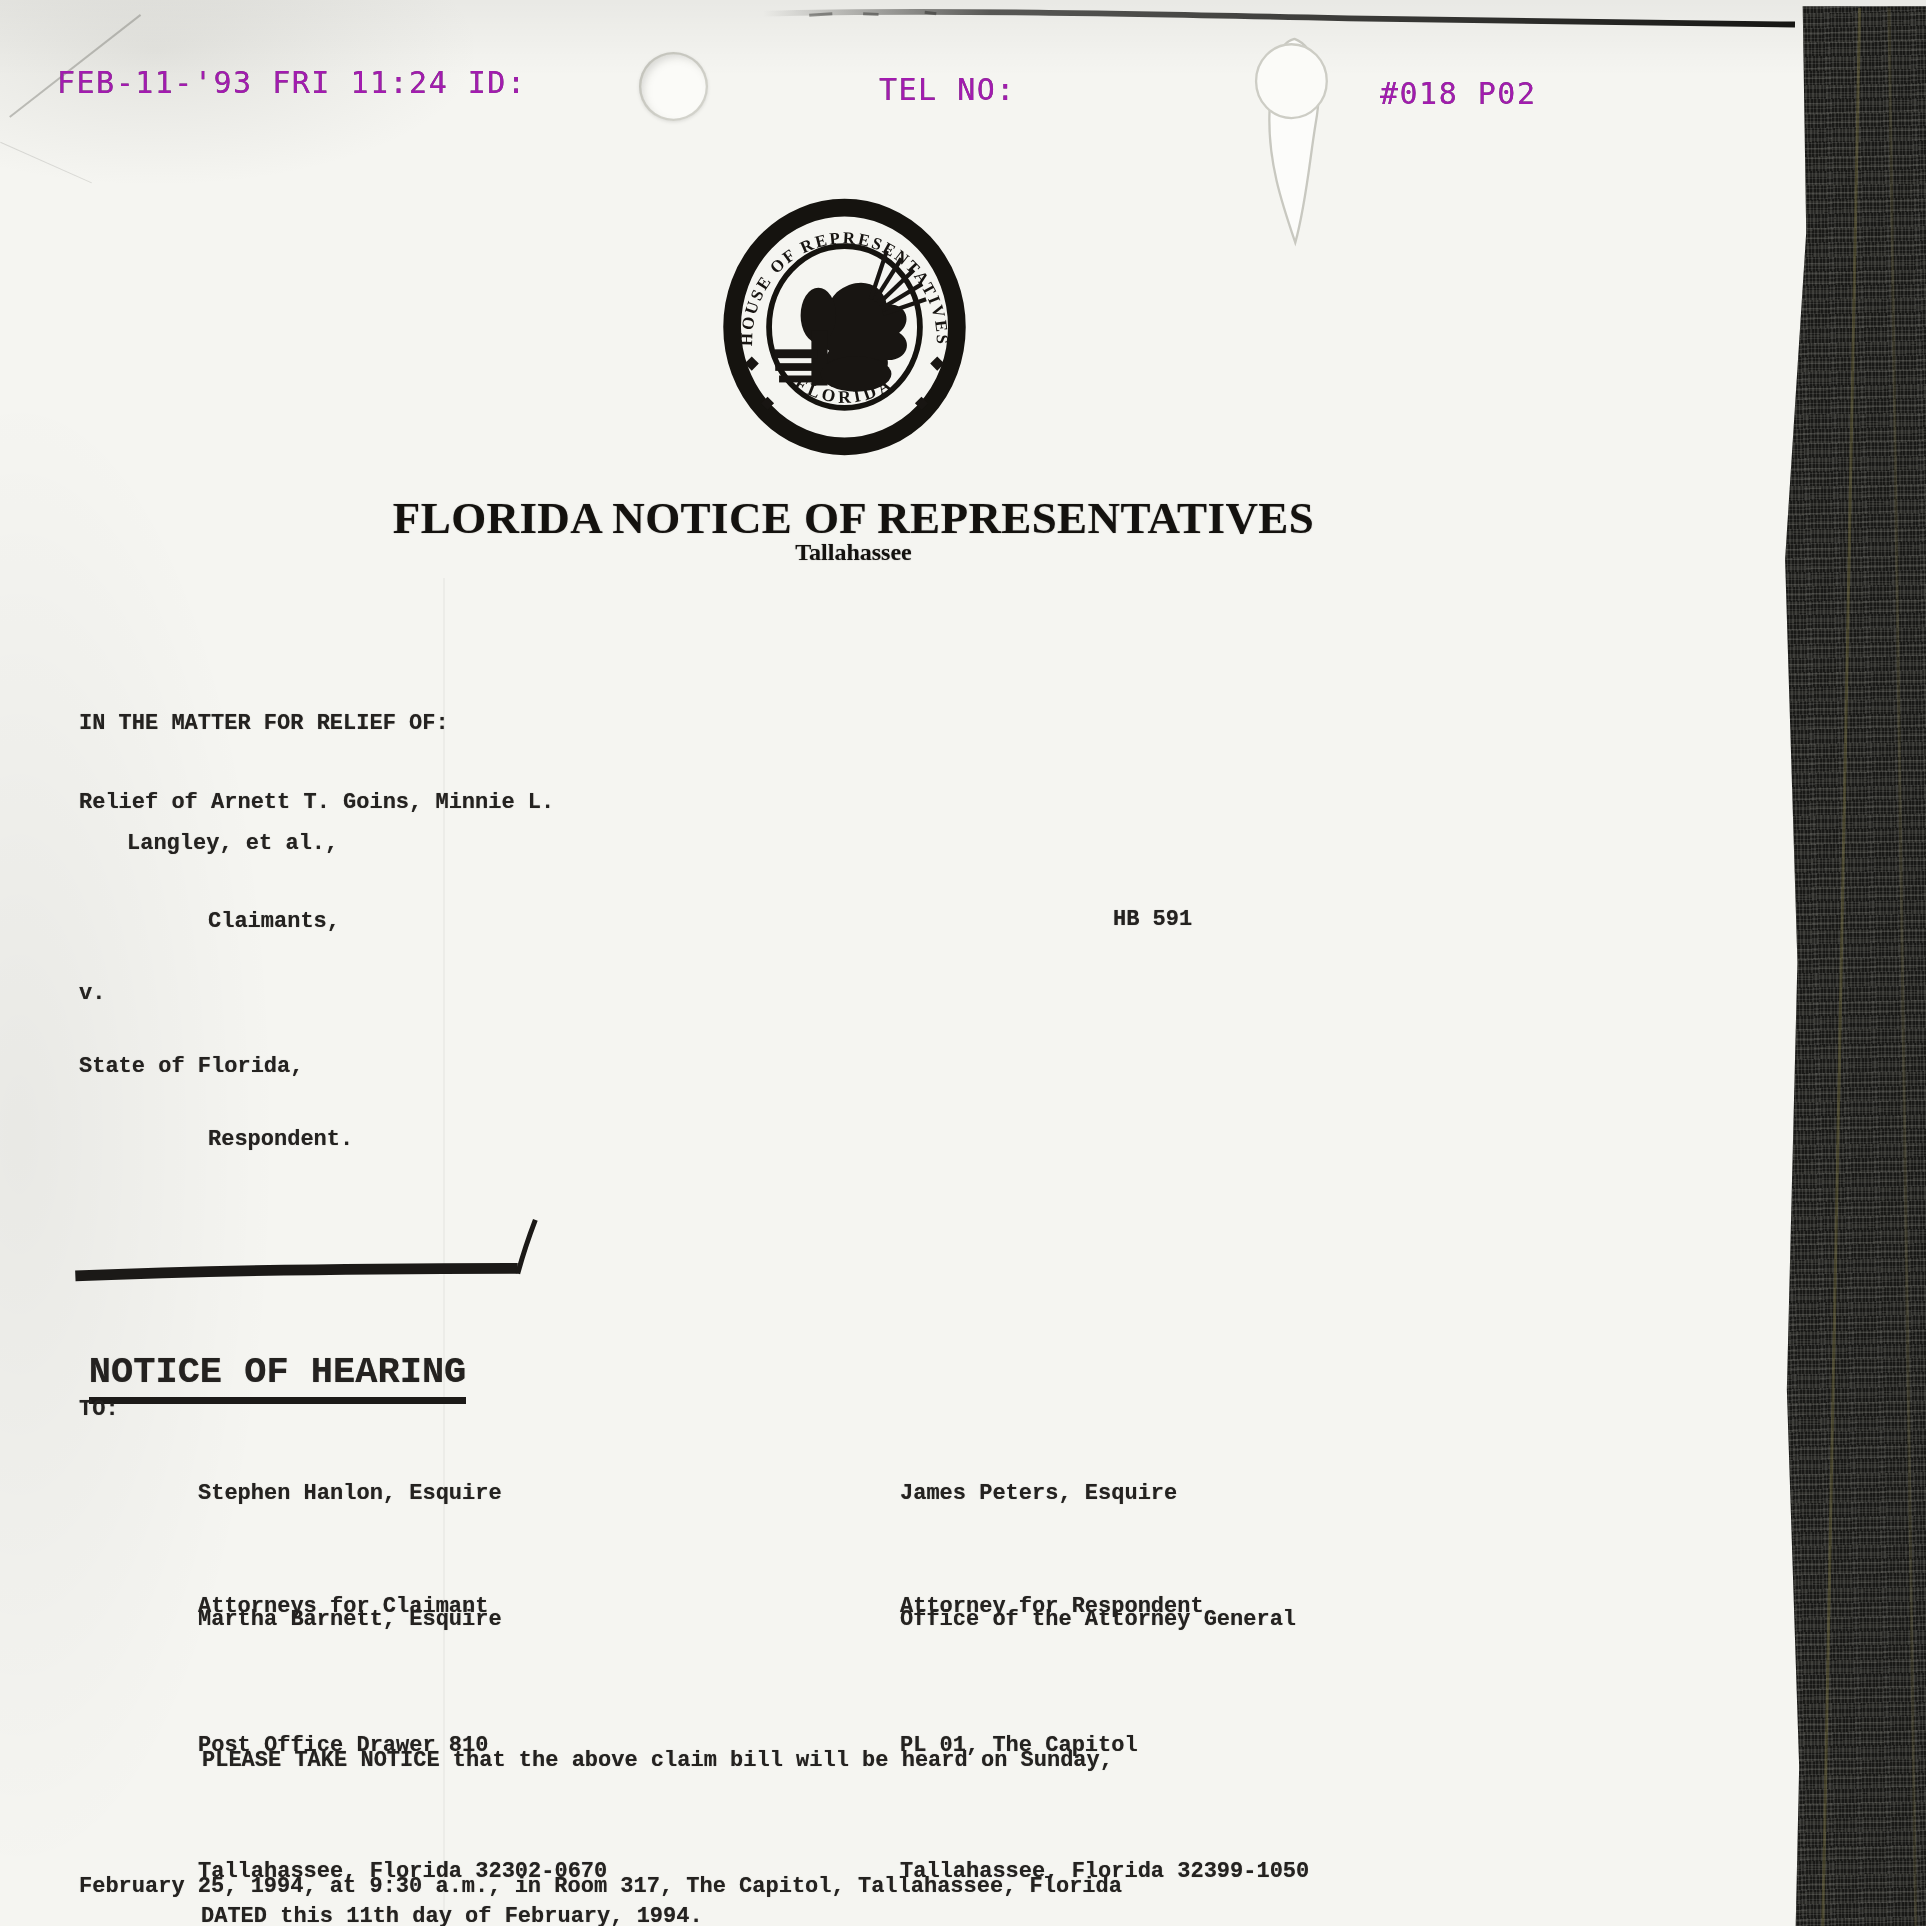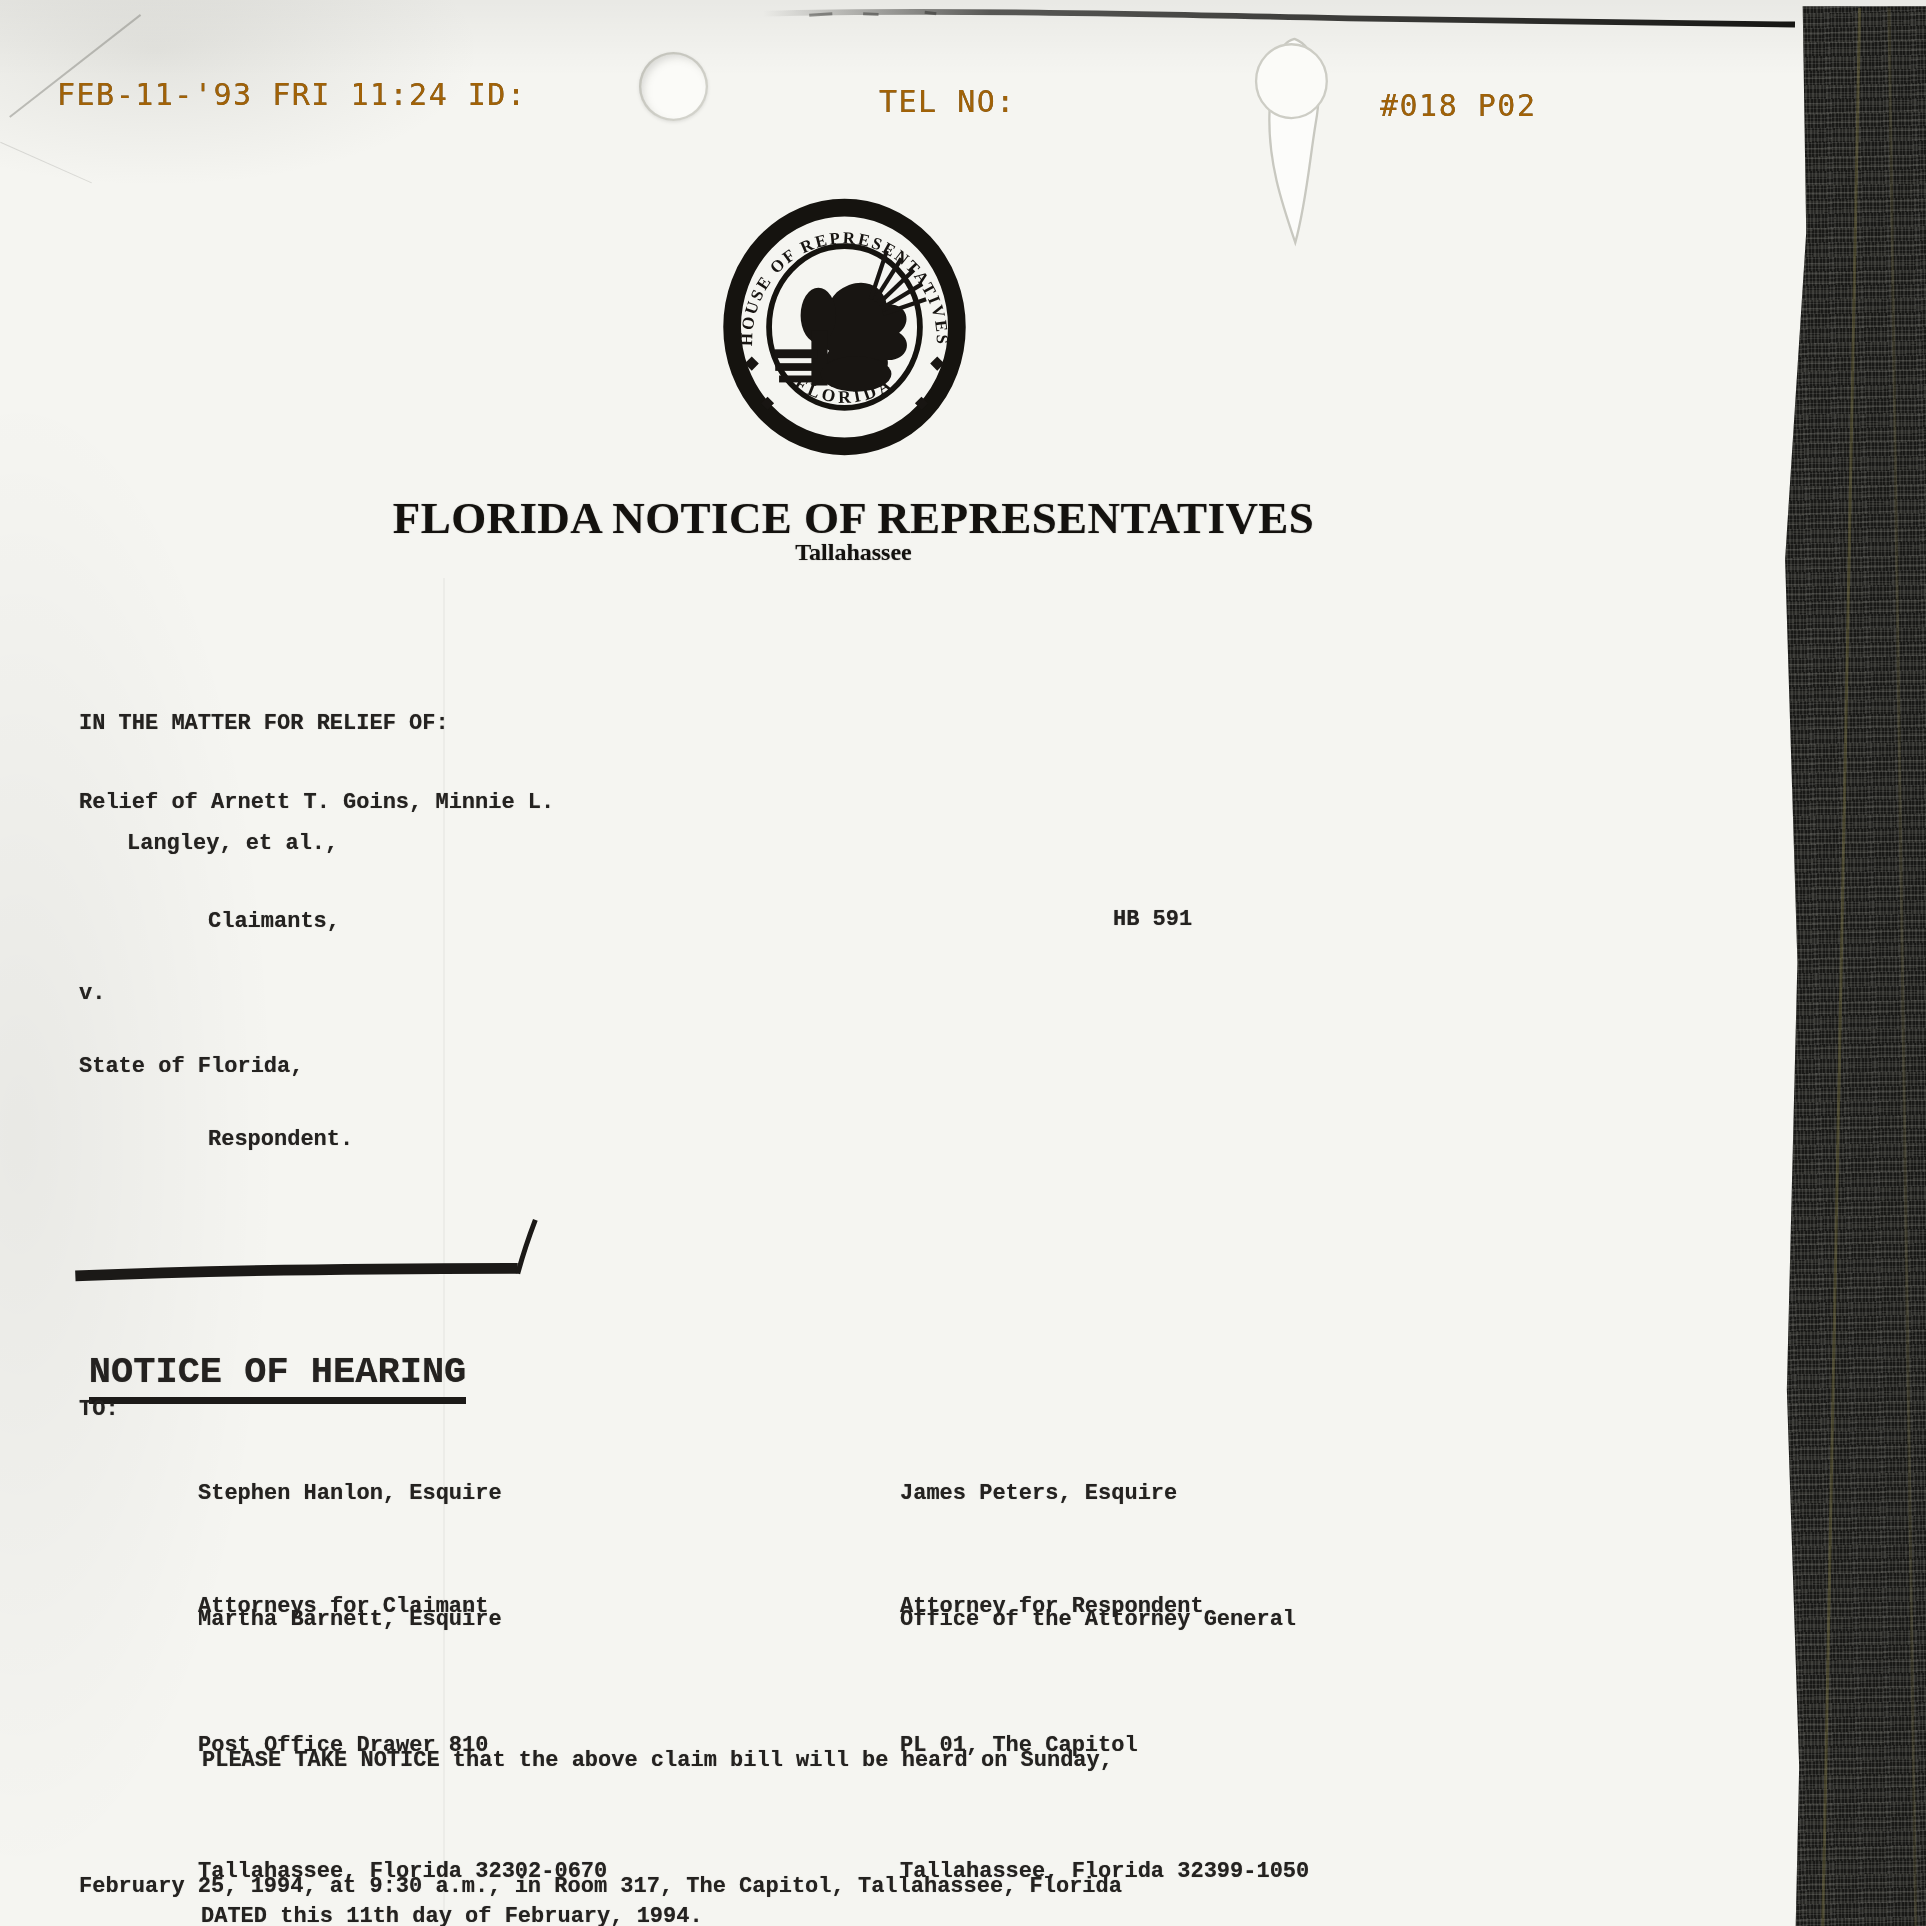--- a/index.html
+++ b/index.html
@@ -10,22 +10,22 @@
           radial-gradient(ellipse 462px 193px at 8% 2%, rgba(120,120,112,.14), transparent 70%),
           radial-gradient(ellipse 347px 1002px at 1% 45%, rgba(0,0,0,.05), transparent 75%),
           radial-gradient(ellipse 925px 270px at 45% 100%, rgba(0,0,0,.04), transparent 80%),
           linear-gradient(180deg, rgba(0,0,0,.05), transparent 3%);}
   
   .tw{position:absolute;font-family:"Liberation Mono","DejaVu Sans Mono",monospace;
       font-weight:700;color:#242220;font-size:22px;line-height:42px;white-space:pre;
       text-shadow:0 0 0.8px rgba(35,32,30,.55);}
   .tw .ln{white-space:pre;}
   .fax{position:absolute;font-family:"DejaVu Sans Mono",monospace;font-weight:400;
-       color:#a16207;font-size:30px;letter-spacing:1.5px;white-space:pre;
-       text-shadow:0 0 0.4px rgba(40,40,40,.8);margin-top:12px;}
+       color:#a21caf;font-size:30px;letter-spacing:1.5px;white-space:pre;
+       text-shadow:0 0 0.4px rgba(40,40,40,.8);}
   .serifhead{position:absolute;left:0;width:1707px;text-align:center;
        font-family:"Liberation Serif","DejaVu Serif",serif;font-weight:700;color:#14120f;
        text-shadow:0 0 1.2px rgba(20,18,15,.4);}
   .underline-thick{border-bottom:7px solid #1c1a18;padding-bottom:3.9px;}
   .scan-band{position:absolute;left:1771px;top:6.2px;width:176px;height:2515px;
        background:
          repeating-linear-gradient(88deg, rgba(210,210,198,.12) 0 1.5px, rgba(0,0,0,0) 1.5px 3.5px),
          repeating-linear-gradient(-2deg, rgba(255,255,255,.09) 0 1.2px, transparent 1.2px 5px),
          repeating-linear-gradient(179deg, rgba(90,90,84,.25) 0 2.7px, transparent 2.7px 8.9px),
          #191917;

